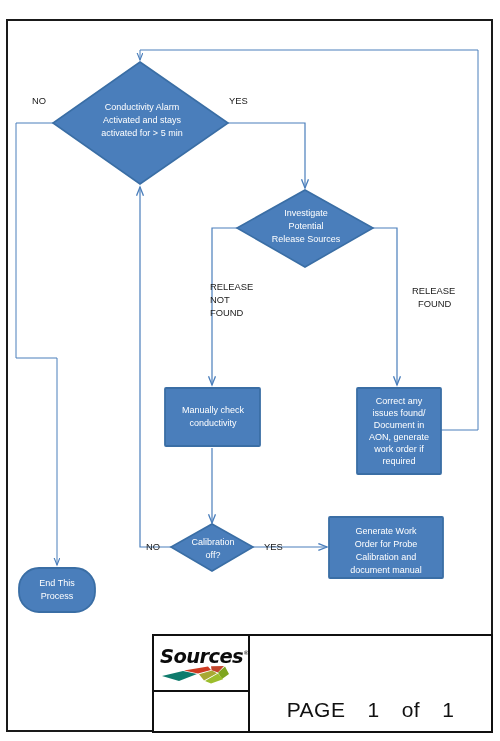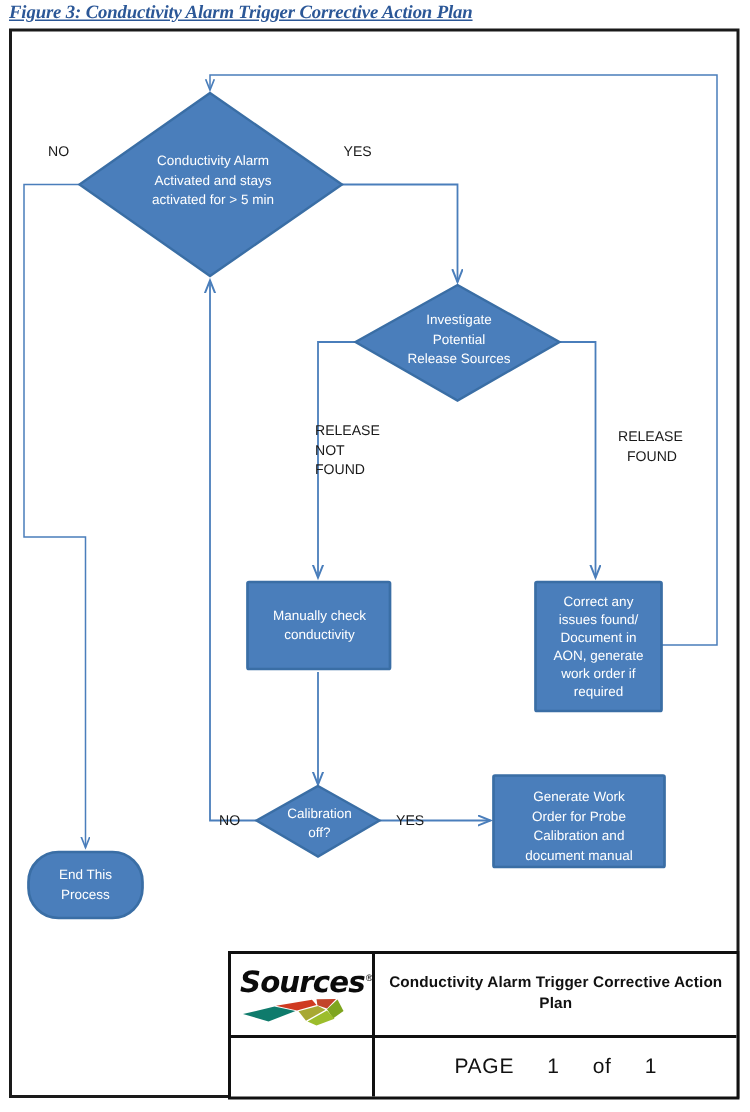--- a/index.html
+++ b/index.html
@@ -125,21 +125,21 @@
     border-right: 2px solid #101010;
     box-sizing: border-box;
   }
   #tb-page-cell {
     flex: 1 1 auto;
     display: flex;
     align-items: center;
     justify-content: center;
     gap: 22px;
     font-family: "Liberation Sans", sans-serif;
-    font-size: 14px;
+    font-size: 21px;
     color: #111111;
     letter-spacing: 0.5px;
     padding-bottom: 4px;
   }
 
   
   #mosaic-logo {
     position: absolute;
     left: 4px;
     top: 7px;
@@ -171,21 +171,20 @@
     top: 20px;
     width: 84px;
     height: 22px;
   }
 </style>
 </head>
 <body>
 
 <div id="page">
 
-  <div id="figure-caption">Figure 3: Conductivity Alarm Trigger Corrective Action Plan</div>
 
   <div id="frame"></div>
 
   <svg id="flow-svg" viewBox="0 0 500 741">
     <defs>
       <marker id="arrow" markerWidth="9" markerHeight="9" refX="7.2" refY="3.2" orient="auto" markerUnits="strokeWidth">
         <path d="M0,0.3 L7.2,3.2 L0,6.1" fill="none" stroke="#4a7ebb" stroke-width="1.1"></path>
       </marker>
     </defs>
 
@@ -280,23 +279,20 @@
           <svg id="mosaic-swoosh" viewBox="0 0 84 22">
             <path d="M1,13 L22,8 L36,11 L18,18 Z" fill="#0f7b6c"></path>
             <path d="M23,7.5 L47,3.5 L50,7 L37,10.6 Z" fill="#cf3a21"></path>
             <path d="M50,3.2 L63,3.0 L57,9.4 L50.6,7.2 Z" fill="#c2442a"></path>
             <path d="M38,11.2 L51,7.6 L56,10.2 L43,17.5 Z" fill="#a8a833"></path>
             <path d="M57,9.8 L64,3.4 L68,11 L61,16 Z" fill="#7ea51f"></path>
             <path d="M44,18 L57,10.6 L62,16.2 L50,20.6 Z" fill="#9cbd2c"></path>
           </svg>
         </div>
       </div>
-      <div id="tb-title-cell">
-        <div id="tb-title-text">Conductivity Alarm Trigger Corrective Action Plan</div>
-      </div>
     </div>
     <div id="tb-row-bottom">
       <div id="tb-blank-cell"></div>
       <div id="tb-page-cell">
         <span>PAGE</span>
         <span>1</span>
         <span>of</span>
         <span>1</span>
       </div>
     </div>

